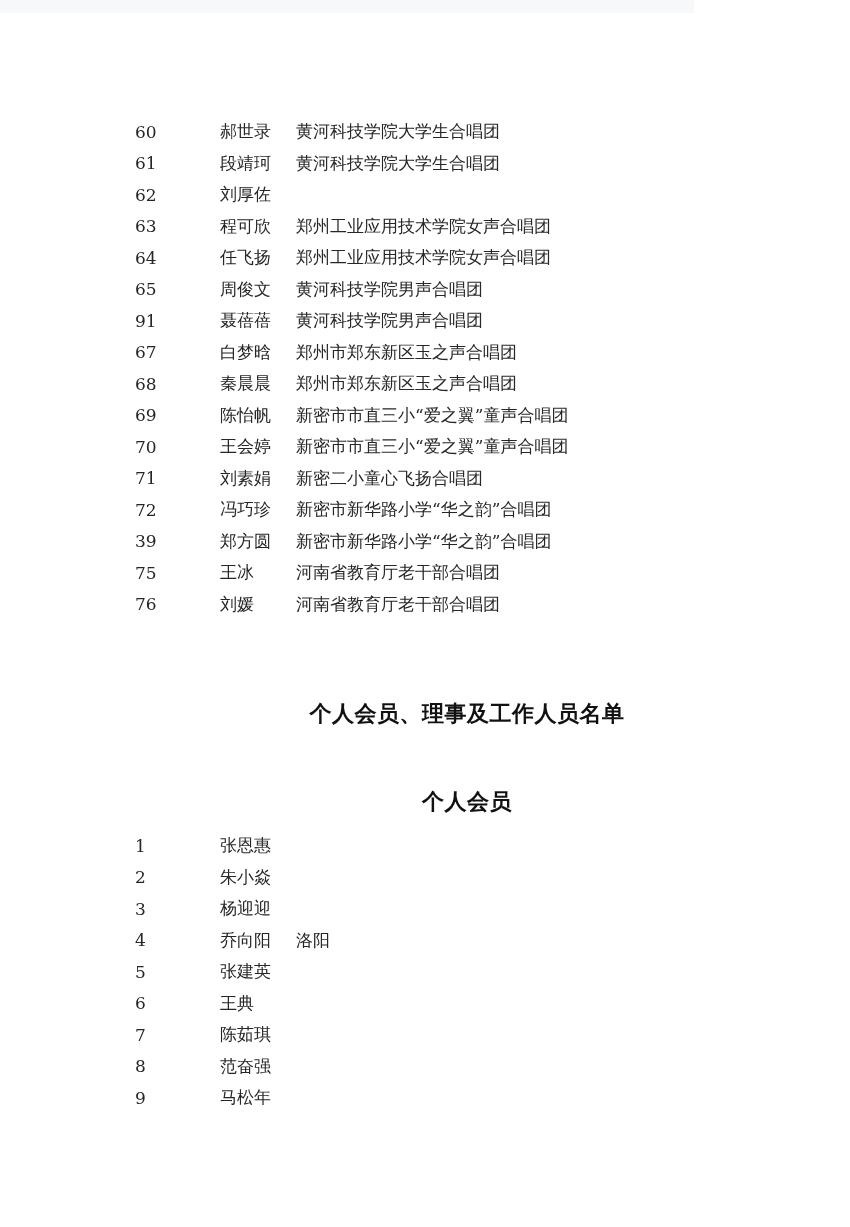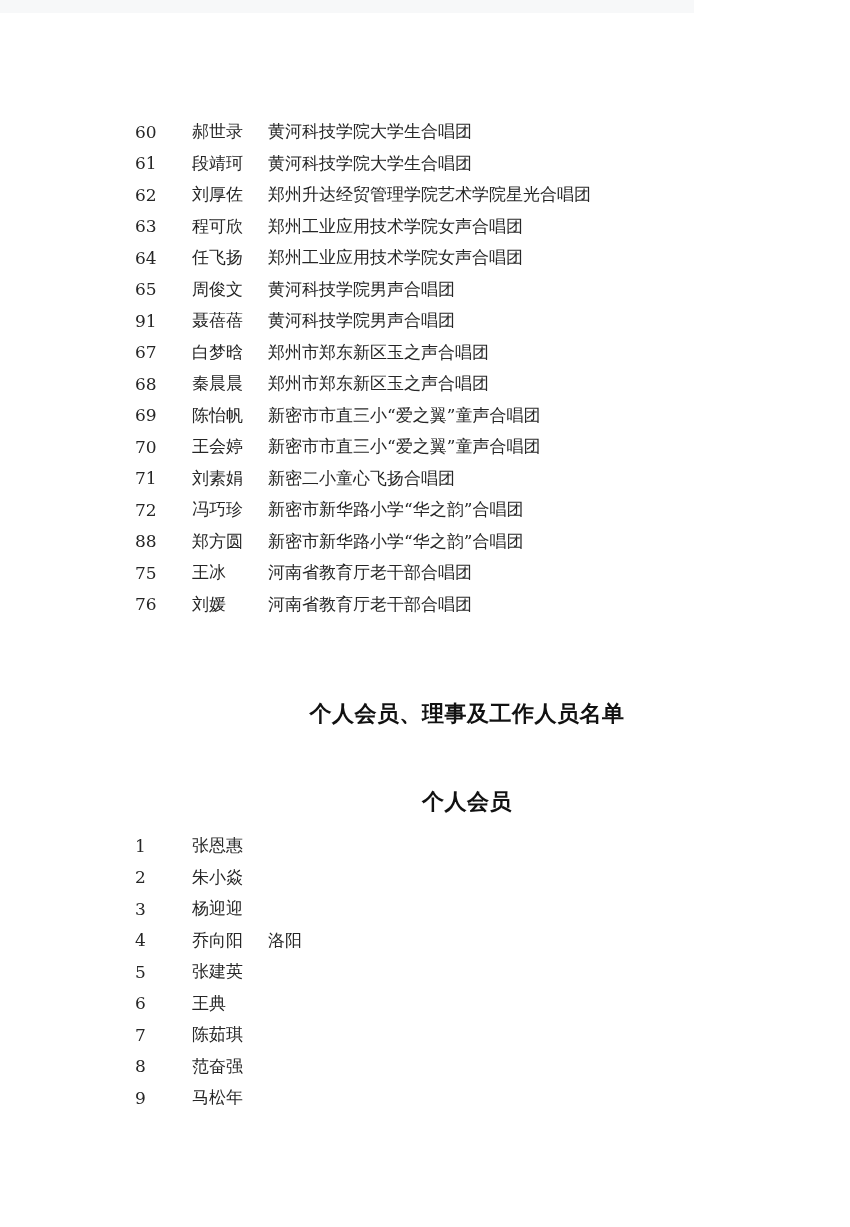--- a/index.html
+++ b/index.html
@@ -38,20 +38,21 @@
     color: #262626;
     white-space: nowrap;
   }
   .cell-no {
     width: 57px;
     flex: 0 0 57px;
   }
   .cell-name {
     width: 76px;
     flex: 0 0 76px;
+    margin-left: 28px;
   }
   .cell-org, .cell-city {
     flex: 1;
   }
   .doc-heading {
     position: absolute;
     left: 0;
     width: 850px;
     margin: 0;
     text-align: center;
@@ -79,21 +80,20 @@
         <span class="cell-org">黄河科技学院大学生合唱团</span>
       </div>
       <div class="row">
         <span class="cell-no">61</span>
         <span class="cell-name">段靖珂</span>
         <span class="cell-org">黄河科技学院大学生合唱团</span>
       </div>
       <div class="row">
         <span class="cell-no">62</span>
         <span class="cell-name">刘厚佐</span>
-        <span class="cell-org">郑州升达经贸管理学院艺术学院星光合唱团</span>
       </div>
       <div class="row">
         <span class="cell-no">63</span>
         <span class="cell-name">程可欣</span>
         <span class="cell-org">郑州工业应用技术学院女声合唱团</span>
       </div>
       <div class="row">
         <span class="cell-no">64</span>
         <span class="cell-name">任飞扬</span>
         <span class="cell-org">郑州工业应用技术学院女声合唱团</span>
@@ -132,21 +132,21 @@
         <span class="cell-no">71</span>
         <span class="cell-name">刘素娟</span>
         <span class="cell-org">新密二小童心飞扬合唱团</span>
       </div>
       <div class="row">
         <span class="cell-no">72</span>
         <span class="cell-name">冯巧珍</span>
         <span class="cell-org">新密市新华路小学“华之韵”合唱团</span>
       </div>
       <div class="row">
-        <span class="cell-no">88</span>
+        <span class="cell-no">39</span>
         <span class="cell-name">郑方圆</span>
         <span class="cell-org">新密市新华路小学“华之韵”合唱团</span>
       </div>
       <div class="row">
         <span class="cell-no">75</span>
         <span class="cell-name">王冰</span>
         <span class="cell-org">河南省教育厅老干部合唱团</span>
       </div>
       <div class="row">
         <span class="cell-no">76</span>

